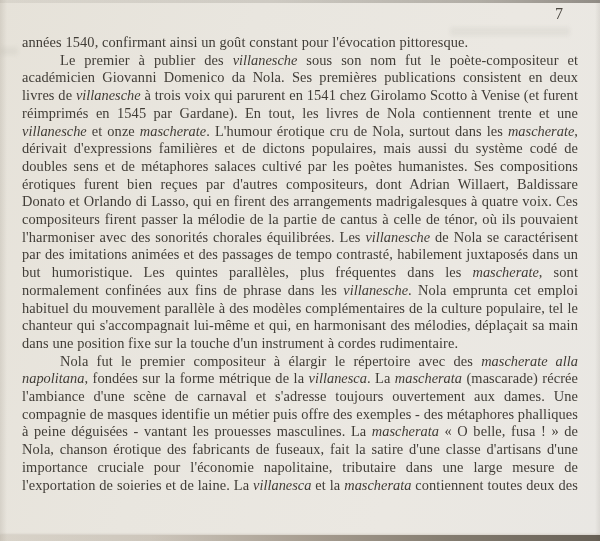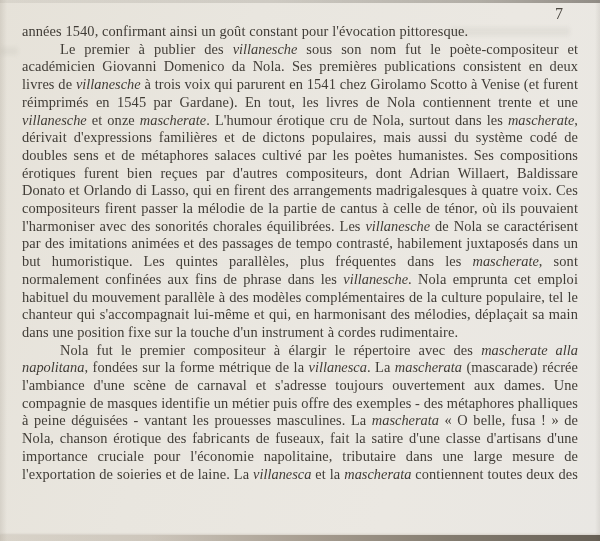--- a/index.html
+++ b/index.html
@@ -74,21 +74,21 @@
   .page-number {
     position: absolute;
     top: 5px;
     right: 37px;
     font-size: 16px;
     line-height: 18px;
     color: #4c4842;
   }
   .text-block {
     position: absolute;
-    top: 23px;
+    top: 34px;
     left: 22px;
     width: 556px;
     font-size: 14.4px;
     line-height: 17.7px;
     text-align: justify;
     letter-spacing: 0.1px;
   }
   .text-block p {
     margin: 0;
     padding: 0;

